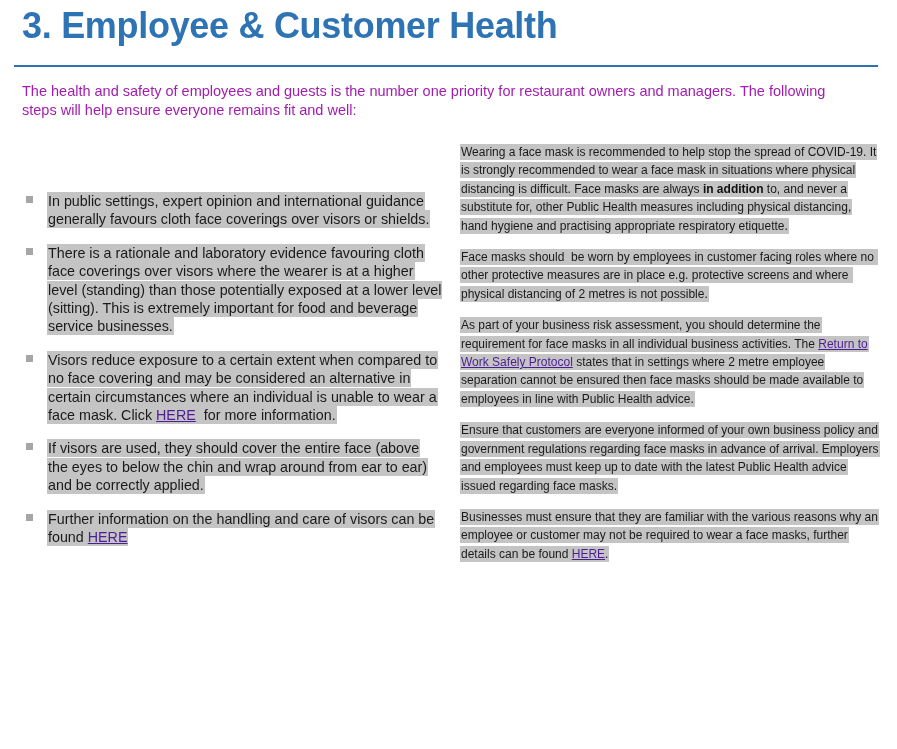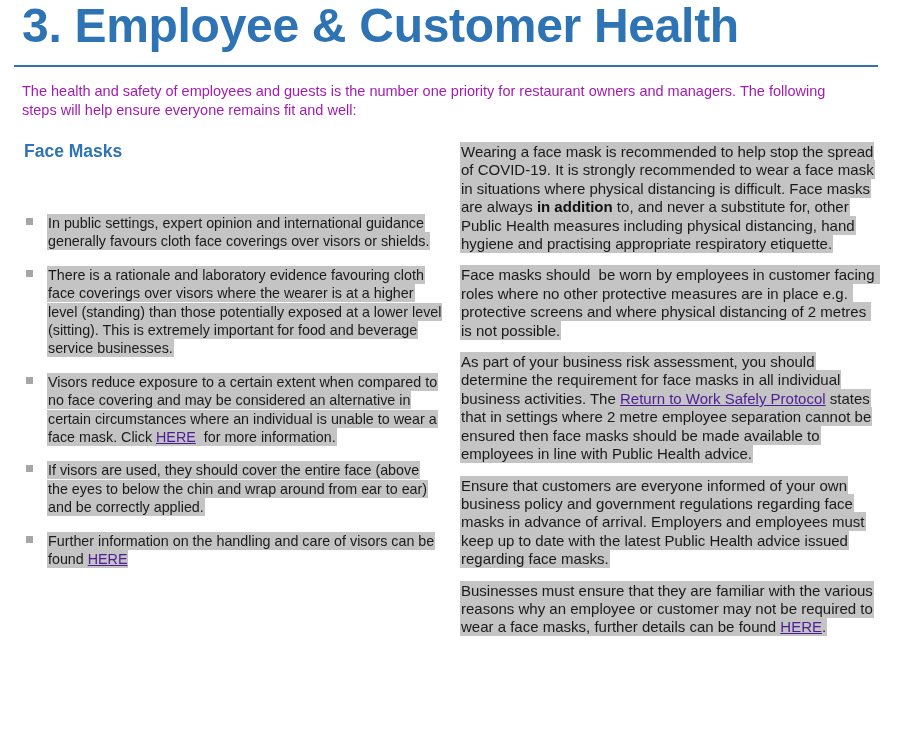--- a/index.html
+++ b/index.html
@@ -3,21 +3,21 @@
 <meta charset="utf-8">
 <style>
   html, body { margin: 0; padding: 0; background: #ffffff; }
   body {
     width: 897px; height: 749px; overflow: hidden; position: relative;
     font-family: "Liberation Sans", "DejaVu Sans", sans-serif;
     color: #1a1a1a;
   }
   .page-title {
     position: absolute; left: 22px; top: 4px;
-    font-size: 48px; font-weight: bold; color: #2e74b5;
+    font-size: 36px; font-weight: bold; color: #2e74b5;
     letter-spacing: -0.3px; margin: 0; line-height: 44px;
   }
   .title-rule {
     position: absolute; left: 14px; top: 65px; width: 864px; height: 2px;
     background: #2e74b5;
   }
   .intro {
     position: absolute; left: 22px; top: 82px; width: 830px;
     font-size: 14.5px; font-weight: normal; line-height: 19px; color: #a21caf;
     margin: 0;
@@ -26,21 +26,21 @@
   .col-right { position: absolute; left: 460px; top: 143px; width: 420px; }
   .section-heading {
     font-size: 17.5px; font-weight: bold; color: #2e74b5; margin: 0 0 12px 2px; line-height: 22px;
   }
   .hl {
     background: #c4c4c4;
     box-decoration-break: clone; -webkit-box-decoration-break: clone;
     padding: 1px 1px;
   }
   p.body {
-    margin: 0; font-size: 15px; line-height: 18.4px; color: #1a1a1a;
+    margin: 0; font-size: 12px; line-height: 18.4px; color: #1a1a1a;
   }
   .col-left p.body { margin-left: 2px; }
   .col-right p.body { margin-bottom: 13px; }
   ul.bullets { list-style: none; margin: 52px 0 0 0; padding: 0; }
   ul.bullets li {
     position: relative; padding-left: 25px; margin-bottom: 15px;
     font-size: 14.3px; line-height: 18.4px;
   }
   .bullet-marker {
     position: absolute; left: 4px; top: 4px; width: 7px; height: 7px; background: #a6a6a6;
@@ -49,21 +49,20 @@
   b.em { font-weight: bold; color: #111; }
 </style>
 </head>
 <body>
 
 <h1 class="page-title">3. Employee &amp; Customer Health</h1>
 <div class="title-rule"></div>
 <p class="intro">The health and safety of employees and guests is the number one priority for restaurant owners and managers. The following steps will help ensure everyone remains fit and well:</p>
 
 <div class="col-left">
-  <h2 class="section-heading">Face Masks</h2>
 
   <ul class="bullets">
     <li>
       <span class="bullet-marker"></span>
       <span class="hl">In public settings, expert opinion and international guidance generally favours cloth face coverings over visors or shields.</span>
     </li>
     <li>
       <span class="bullet-marker"></span>
       <span class="hl">There is a rationale and laboratory evidence favouring cloth face coverings over visors where the wearer is at a higher level (standing) than those potentially exposed at a lower level (sitting). This is extremely important for food and beverage service businesses.</span>
     </li>

